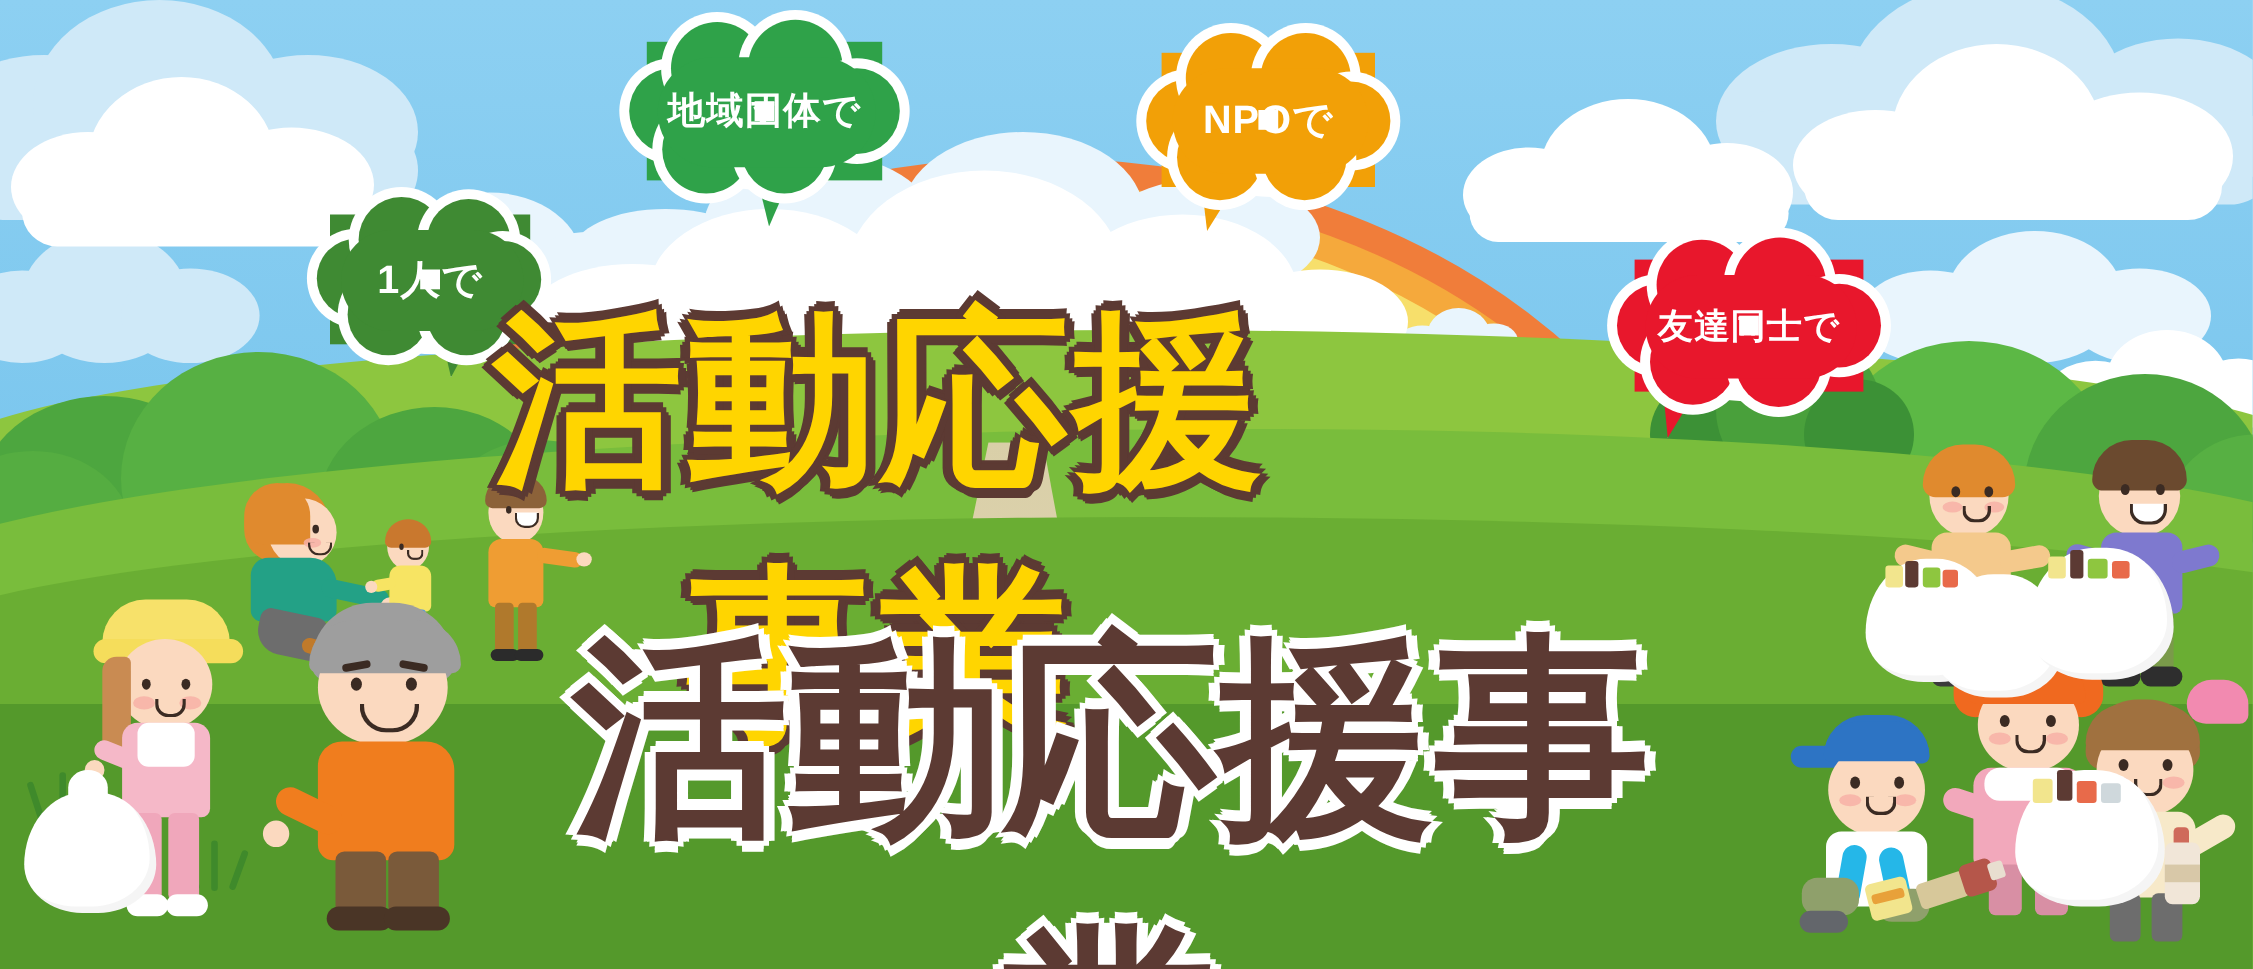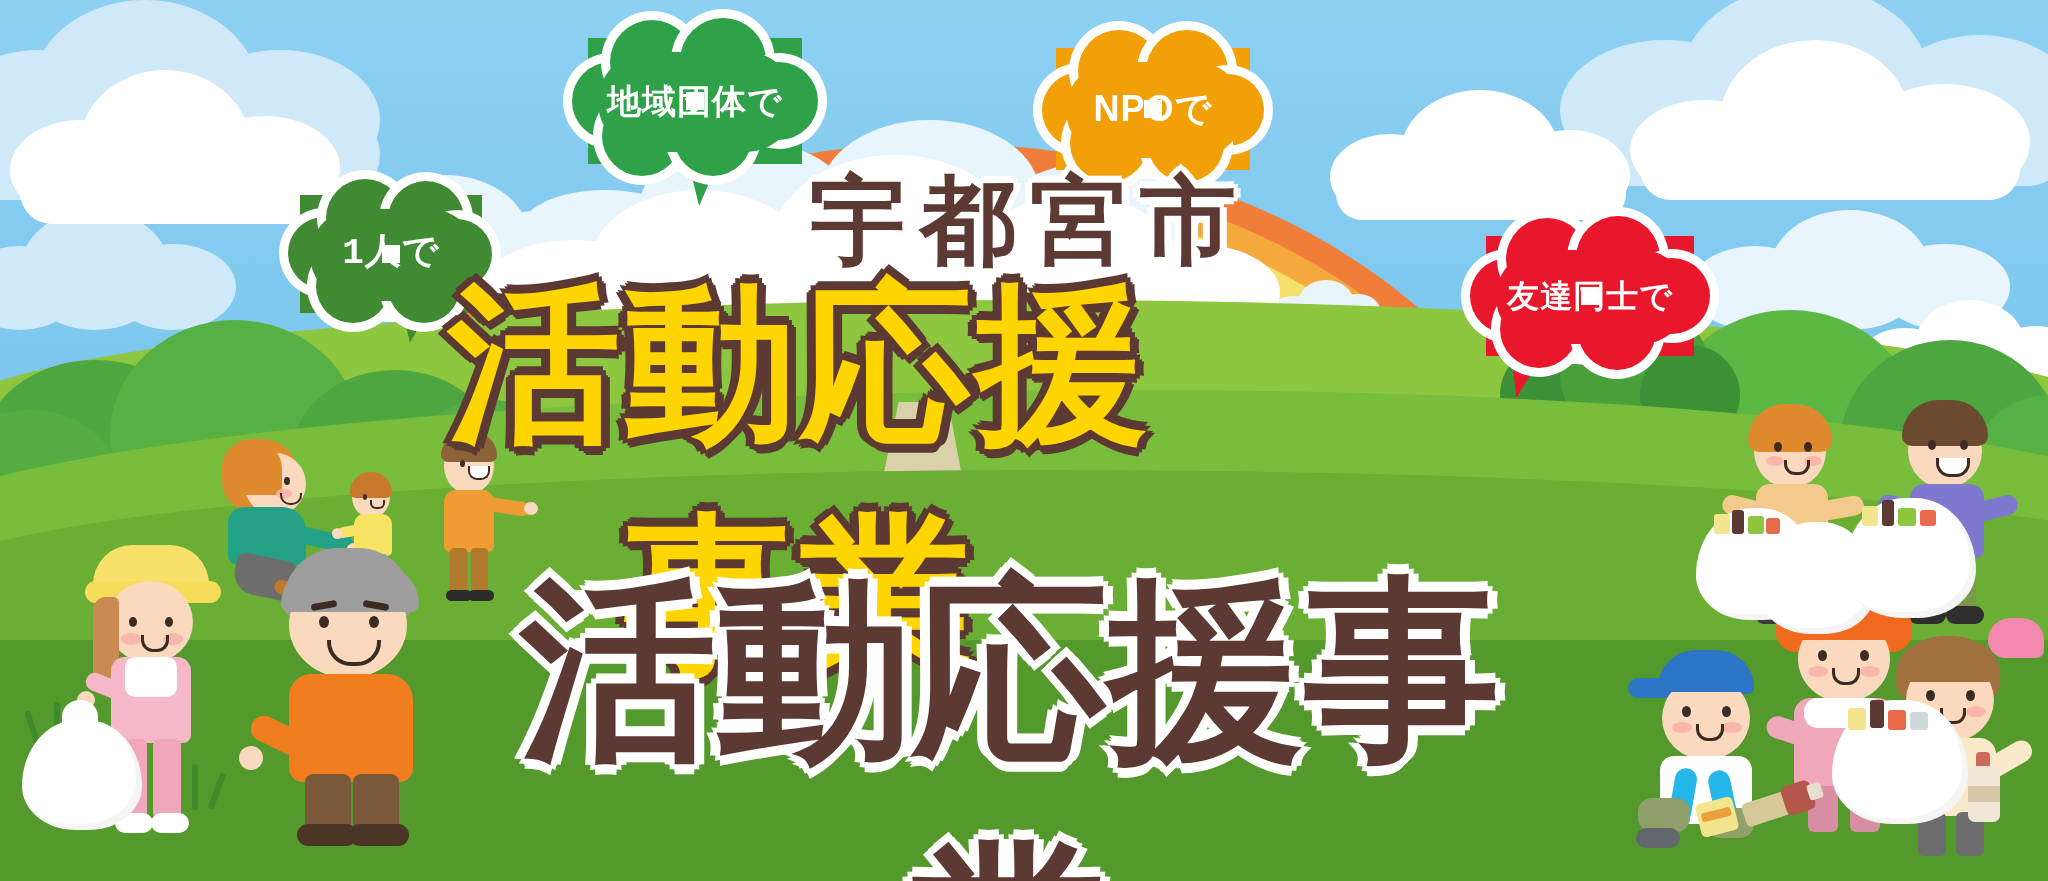--- a/index.html
+++ b/index.html
@@ -455,21 +455,21 @@
   <div class="bubble" style="left:300px;top:195px;width:182px;height:118px;background:#3f8a33;font-size:36px;">
     <div class="lobes" style="background:#3f8a33;">
       <i style="left:-12px;top:22px;width:72px;height:72px;box-shadow:0 0 0 9px #fff;"></i>
       <i style="left:26px;top:-16px;width:78px;height:78px;box-shadow:0 0 0 9px #fff;"></i>
       <i style="left:88px;top:-14px;width:76px;height:76px;box-shadow:0 0 0 9px #fff;"></i>
       <i style="left:122px;top:24px;width:70px;height:70px;box-shadow:0 0 0 9px #fff;"></i>
       <i style="left:16px;top:54px;width:74px;height:74px;box-shadow:0 0 0 9px #fff;"></i>
       <i style="left:88px;top:56px;width:72px;height:72px;box-shadow:0 0 0 9px #fff;"></i>
       <i style="left:10px;top:14px;width:166px;height:92px;border-radius:46px;"></i>
     </div>
-    <span style="position:relative;z-index:3;font-family:Liberation Mono, monospace;">1人で</span>
+    <span style="position:relative;z-index:3;">1人で</span>
     <div style="position:absolute;left:98px;top:96px;width:40px;height:52px;background:#3f8a33;
                 box-shadow:0 0 0 9px #fff;z-index:-3;
                 clip-path:polygon(0% 0%,100% 0%,30% 100%);"></div>
   </div>
 
 
   <div class="bubble" style="left:588px;top:38px;width:214px;height:126px;background:#2fa249;font-size:34px;">
     <div class="lobes" style="background:#2fa249;">
       <i style="left:-16px;top:24px;width:78px;height:78px;box-shadow:0 0 0 9px #fff;"></i>
       <i style="left:22px;top:-18px;width:84px;height:84px;box-shadow:0 0 0 9px #fff;"></i>
@@ -511,19 +511,18 @@
       <i style="left:14px;top:54px;width:78px;height:78px;box-shadow:0 0 0 9px #fff;"></i>
       <i style="left:92px;top:56px;width:78px;height:78px;box-shadow:0 0 0 9px #fff;"></i>
       <i style="left:10px;top:14px;width:192px;height:94px;border-radius:47px;"></i>
     </div>
     <span style="position:relative;z-index:3;">友達同士で</span>
     <div style="position:absolute;left:24px;top:100px;width:44px;height:62px;background:#e8172c;
                 box-shadow:0 0 0 9px #fff;z-index:-3;
                 clip-path:polygon(0% 0%,100% 0%,14% 100%);"></div>
   </div>
 
-  <div class="title-group t-city">宇都宮市</div>
 
   <div class="title-group t-machi">活動応援事業</div>
 
   <div class="title-group t-katsudo">活動応援事業</div>
 
 </div>
 
 </body></html>

